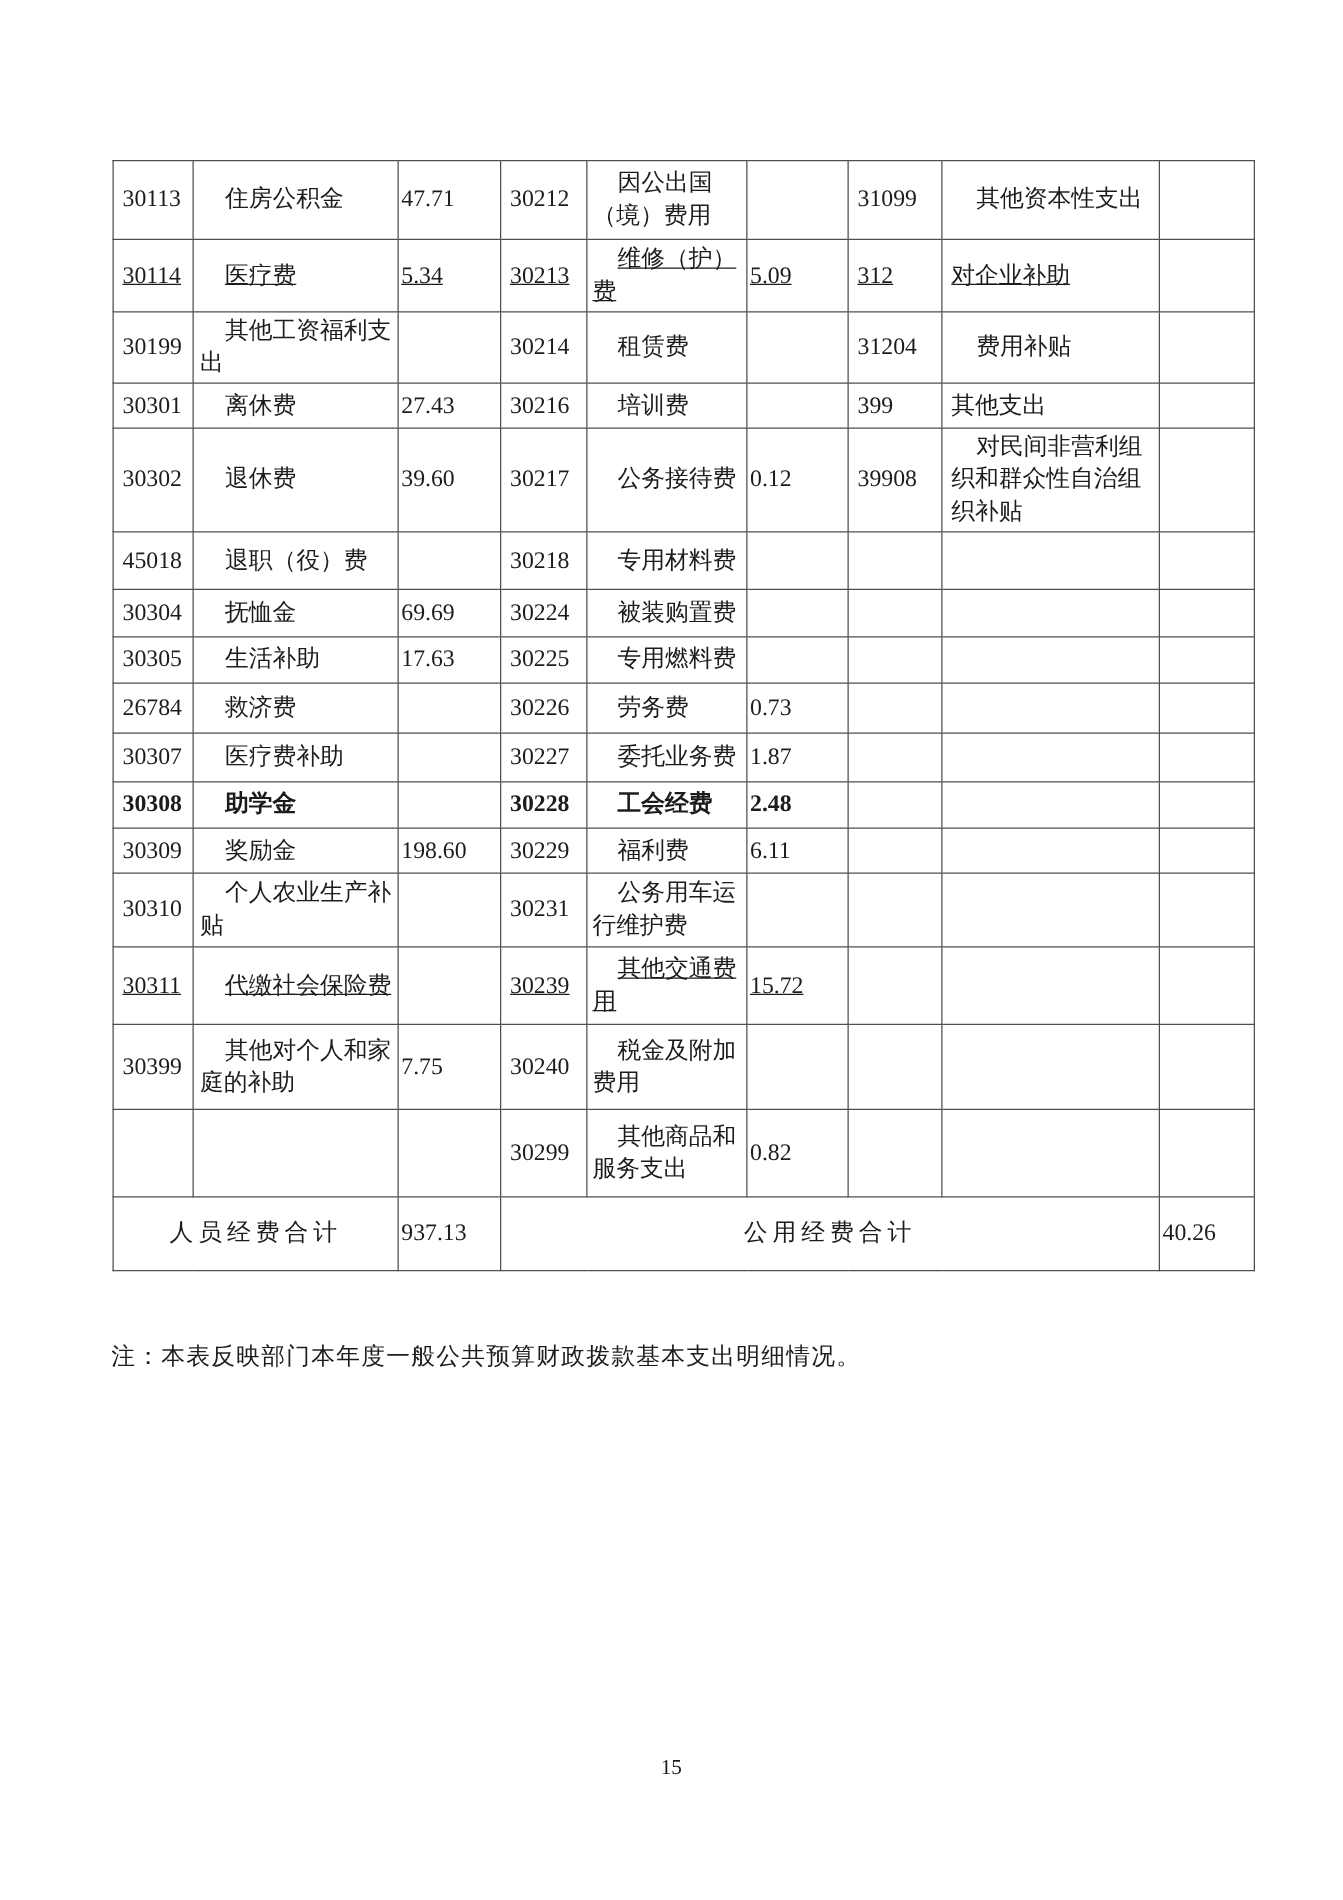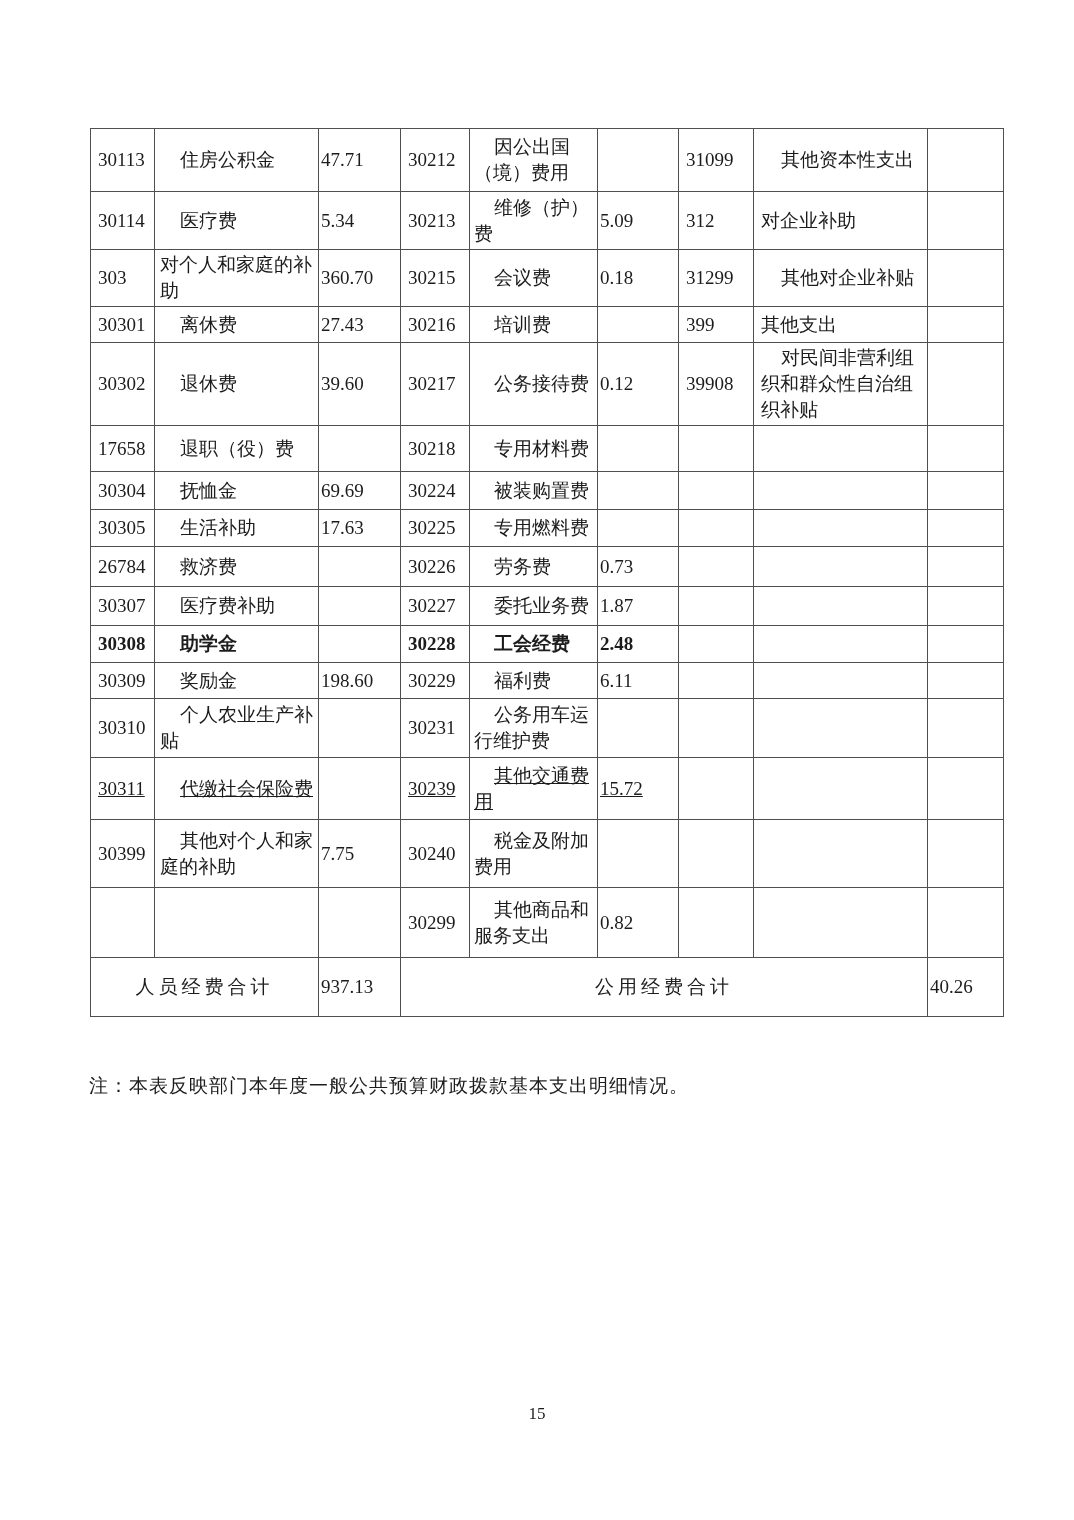--- a/index.html
+++ b/index.html
@@ -79,40 +79,40 @@
           <td class="code">30113</td>
           <td class="name n1 ind">住房公积金</td>
           <td class="amt">47.71</td>
           <td class="code">30212</td>
           <td class="name n2 ind">因公出国（境）费用</td>
           <td class="amt"></td>
           <td class="code">31099</td>
           <td class="name n3 ind">其他资本性支出</td>
           <td class="amt"></td>
         </tr>
-        <tr style="height: 58px;">
+        <tr style="height: 58px; text-decoration: underline;">
           <td class="code">30114</td>
           <td class="name n1 ind">医疗费</td>
           <td class="amt">5.34</td>
           <td class="code">30213</td>
           <td class="name n2 ind">维修（护）费</td>
           <td class="amt">5.09</td>
           <td class="code">312</td>
           <td class="name n3">对企业补助</td>
           <td class="amt"></td>
         </tr>
         <tr style="height: 57px;">
-          <td class="code">303</td>
-          <td class="name n1">对个人和家庭的补助</td>
-          <td class="amt">360.70</td>
-          <td class="code">30215</td>
-          <td class="name n2 ind">会议费</td>
-          <td class="amt">0.18</td>
-          <td class="code">31299</td>
-          <td class="name n3 ind">其他对企业补贴</td>
+          <td class="code">30199</td>
+          <td class="name n1 ind">其他工资福利支出</td>
+          <td class="amt"></td>
+          <td class="code">30214</td>
+          <td class="name n2 ind">租赁费</td>
+          <td class="amt"></td>
+          <td class="code">31204</td>
+          <td class="name n3 ind">费用补贴</td>
           <td class="amt"></td>
         </tr>
         <tr style="height: 36px;">
           <td class="code">30301</td>
           <td class="name n1 ind">离休费</td>
           <td class="amt">27.43</td>
           <td class="code">30216</td>
           <td class="name n2 ind">培训费</td>
           <td class="amt"></td>
           <td class="code">399</td>
@@ -124,21 +124,21 @@
           <td class="name n1 ind">退休费</td>
           <td class="amt">39.60</td>
           <td class="code">30217</td>
           <td class="name n2 ind">公务接待费</td>
           <td class="amt">0.12</td>
           <td class="code">39908</td>
           <td class="name n3 ind">对民间非营利组织和群众性自治组织补贴</td>
           <td class="amt"></td>
         </tr>
         <tr style="height: 46px;">
-          <td class="code">17658</td>
+          <td class="code">45018</td>
           <td class="name n1 ind">退职（役）费</td>
           <td class="amt"></td>
           <td class="code">30218</td>
           <td class="name n2 ind">专用材料费</td>
           <td class="amt"></td>
           <td class="code"></td>
           <td class="name n3"></td>
           <td class="amt"></td>
         </tr>
         <tr style="height: 38px;">

